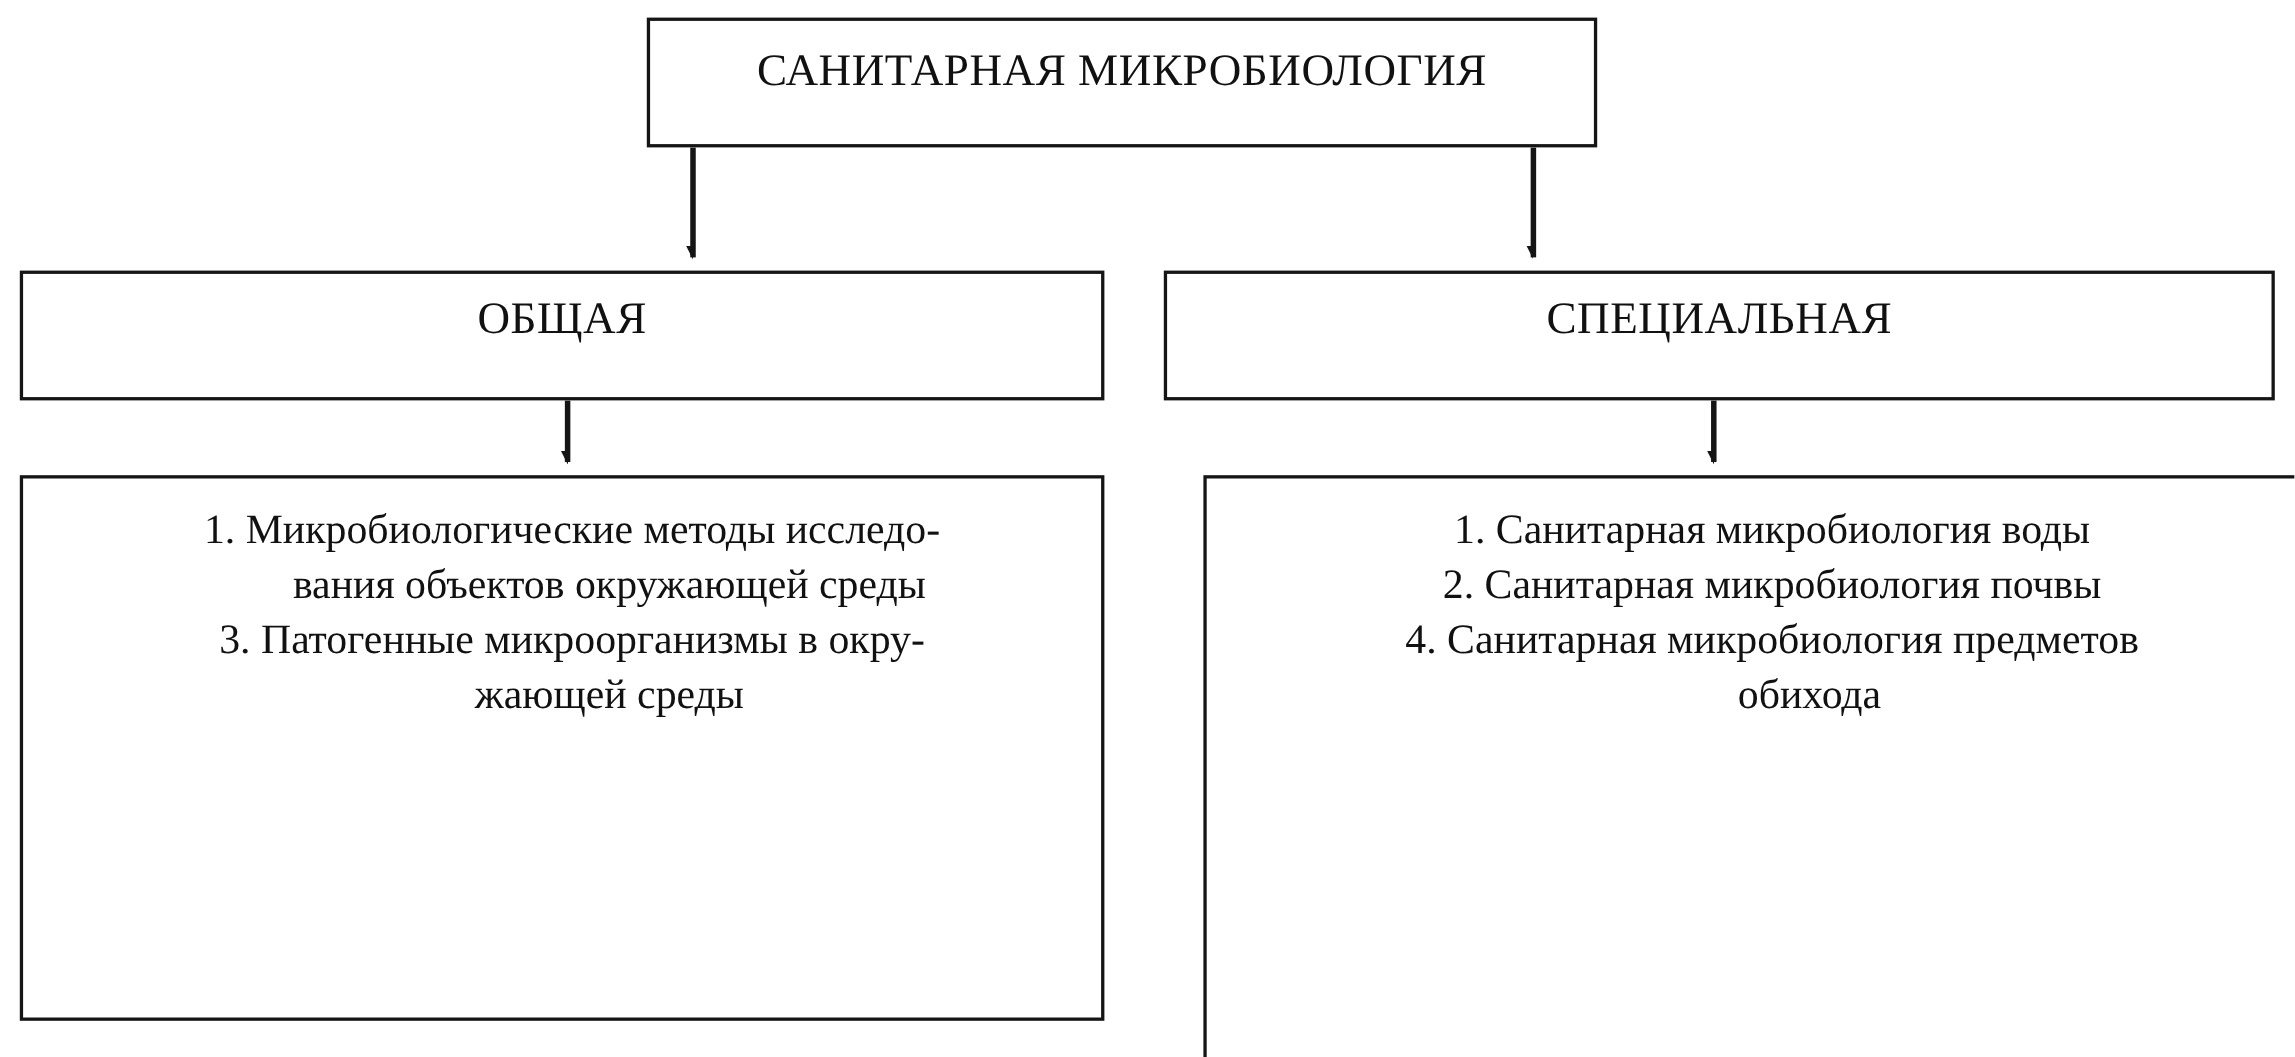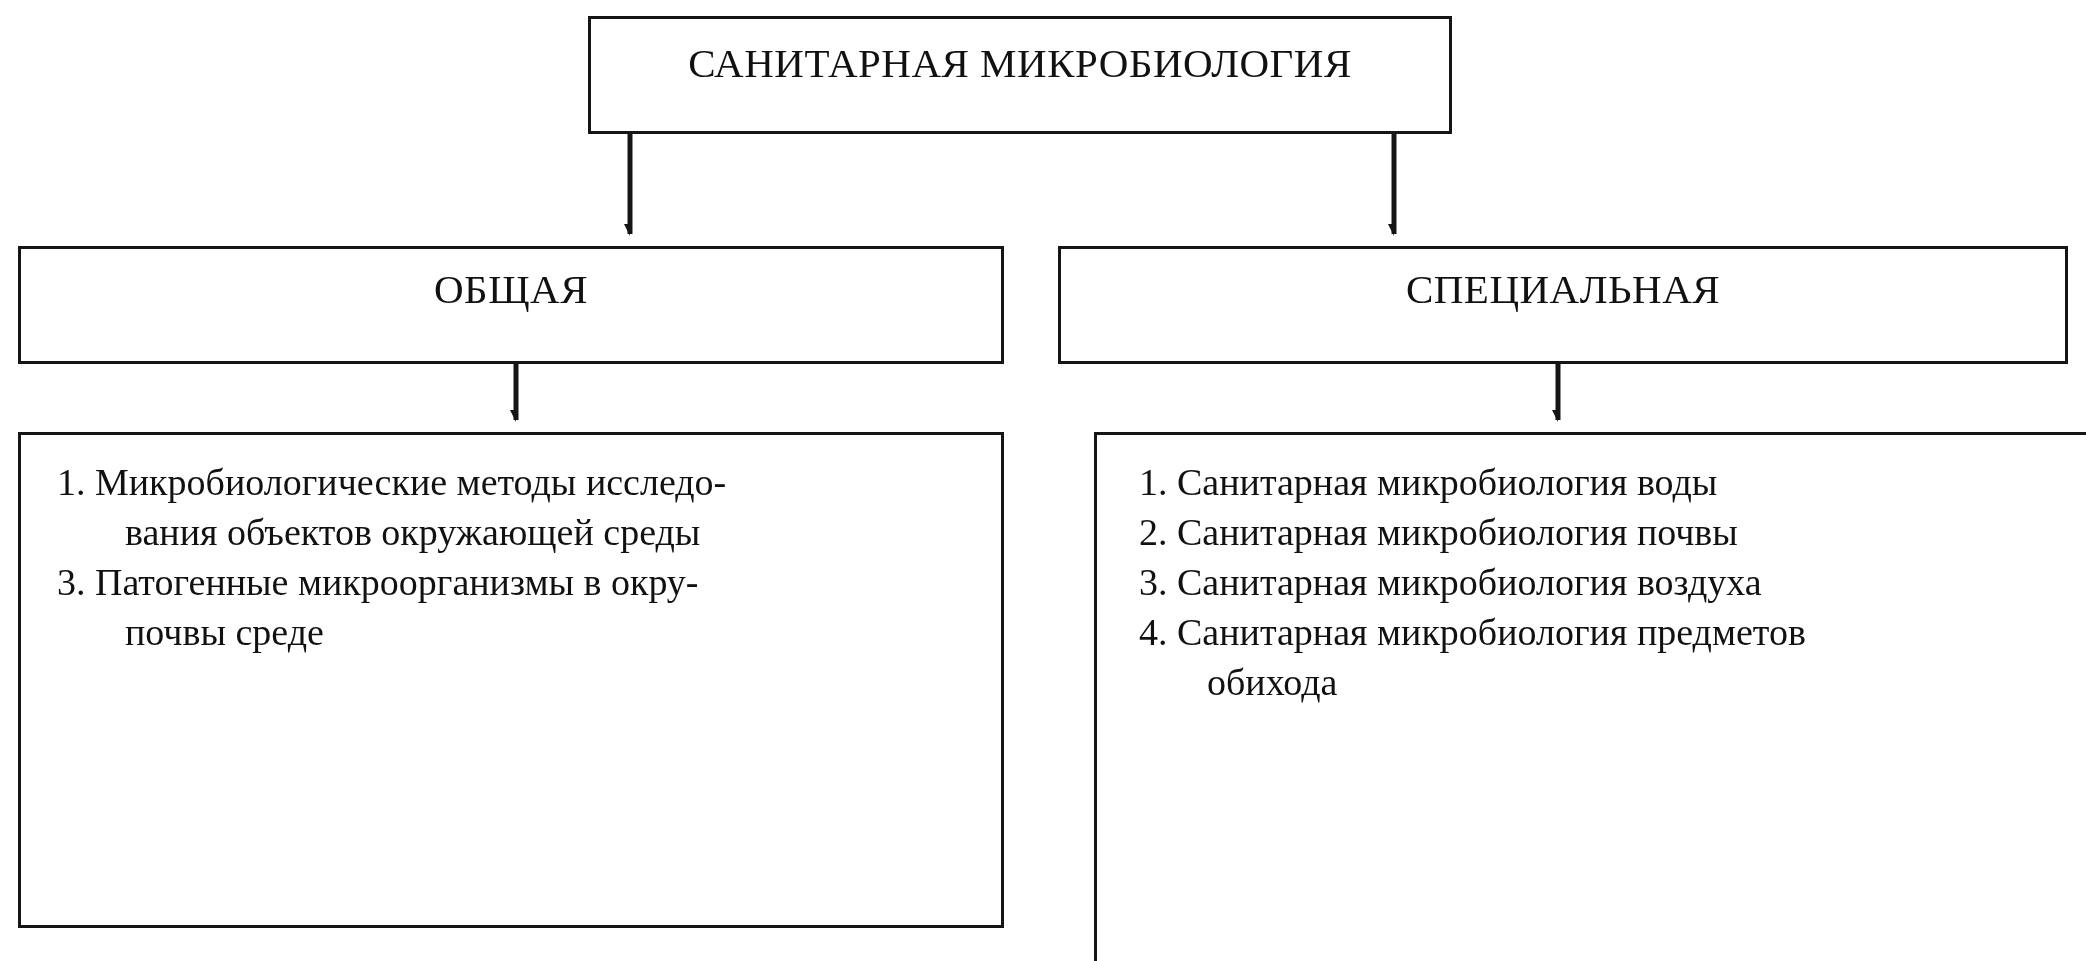--- a/index.html
+++ b/index.html
@@ -34,21 +34,21 @@
   .special-box { left: 1058px; top: 246px; width: 1010px; height: 118px; padding-top: 16px; }
 
   .list-box {
     font-size: 38px;
     line-height: 50px;
   }
   .general-list-box { left: 18px;   top: 432px; width: 986px;  height: 496px; padding: 22px 18px 0 36px; }
   .special-list-box { left: 1094px; top: 432px; width: 1010px; height: 620px; padding: 22px 18px 0 42px; }
 
   .item { margin: 0; }
-  .line { white-space: nowrap; }
+  .line { white-space: nowrap; text-align: center; }
   .line.cont { margin-left: 68px; }
 
   .arrows {
     position: absolute;
     left: 0; top: 0;
     width: 2086px;
     height: 961px;
     pointer-events: none;
   }
   .arrows line { stroke: #151515; stroke-width: 5; }
@@ -83,33 +83,30 @@
     <span>ОБЩАЯ</span>
   </div>
 
   <div class="box list-box general-list-box">
     <div class="item">
       <div class="line">1. Микробиологические методы исследо-</div>
       <div class="line cont">вания объектов окружающей среды</div>
     </div>
     <div class="item">
       <div class="line">3. Патогенные микроорганизмы в окру-</div>
-      <div class="line cont">почвы среде</div>
+      <div class="line cont">жающей среды</div>
     </div>
   </div>
 
   <div class="box list-box special-list-box">
     <div class="item">
       <div class="line">1. Санитарная микробиология воды</div>
     </div>
     <div class="item">
       <div class="line">2. Санитарная микробиология почвы</div>
     </div>
     <div class="item">
-      <div class="line">3. Санитарная микробиология воздуха</div>
-    </div>
-    <div class="item">
       <div class="line">4. Санитарная микробиология предметов</div>
       <div class="line cont">обихода</div>
     </div>
   </div>
 
 </div>
 
 </body></html>

